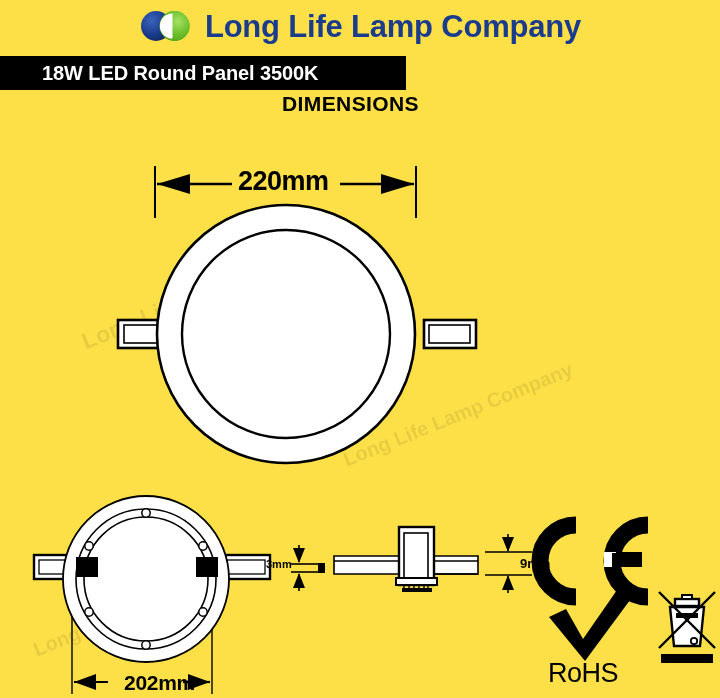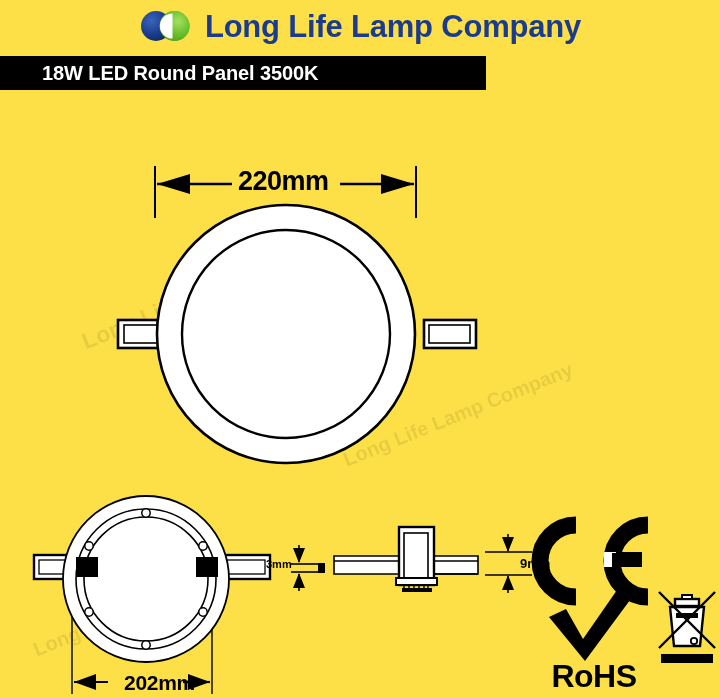--- a/index.html
+++ b/index.html
@@ -44,21 +44,21 @@
     letter-spacing: -0.2px;
     white-space: nowrap;
     line-height: 1;
   }
 
   
   .title-bar {
     position: absolute;
     left: 0;
     top: 56px;
-    width: 486px;
+    width: 406px;
     height: 34px;
     background: #000000;
   }
   .title-bar-text {
     position: absolute;
     left: 42px;
     top: 0;
     height: 34px;
     line-height: 34px;
     color: #ffffff;
@@ -128,24 +128,23 @@
   .ukca-text {
     font-family: "Liberation Sans", sans-serif;
     font-weight: bold;
     font-size: 35px;
     line-height: 0.93;
     color: #000;
     letter-spacing: -1px;
   }
   .rohs-text {
     font-family: "Liberation Sans", sans-serif;
-    font-weight: bold;
-    font-size: 32px;
+    font-weight: normal;
+    font-size: 27px;
     color: #000;
-    text-align: center;
     letter-spacing: -0.5px;
     margin-top: -2px;
   }
 </style>
 </head>
 <body>
 
 <div id="page">
 
   <div class="logo-row">
@@ -183,20 +182,21 @@
         <circle cx="35.5" cy="20" r="15" fill="url(#greenG)"></circle>
       </g>
     </svg>
     <div class="logo-text">Long Life Lamp Company</div>
   </div>
 
   <div class="title-bar">
     <div class="title-bar-text">18W LED Round Panel 3500K</div>
   </div>
 
+  <div class="dimensions-title">DIMENSIONS</div>
 
   <div class="watermark wm-1">Long Life Lamp Company</div>
   <div class="watermark wm-2">Long Life Lamp Company</div>
   <div class="watermark wm-3">Long Life Lamp Company</div>
 
   <svg class="draw" viewBox="0 0 720 698">
 
     <g>
 
       <line x1="155" y1="166" x2="155" y2="218" stroke="#000" stroke-width="2"></line>

